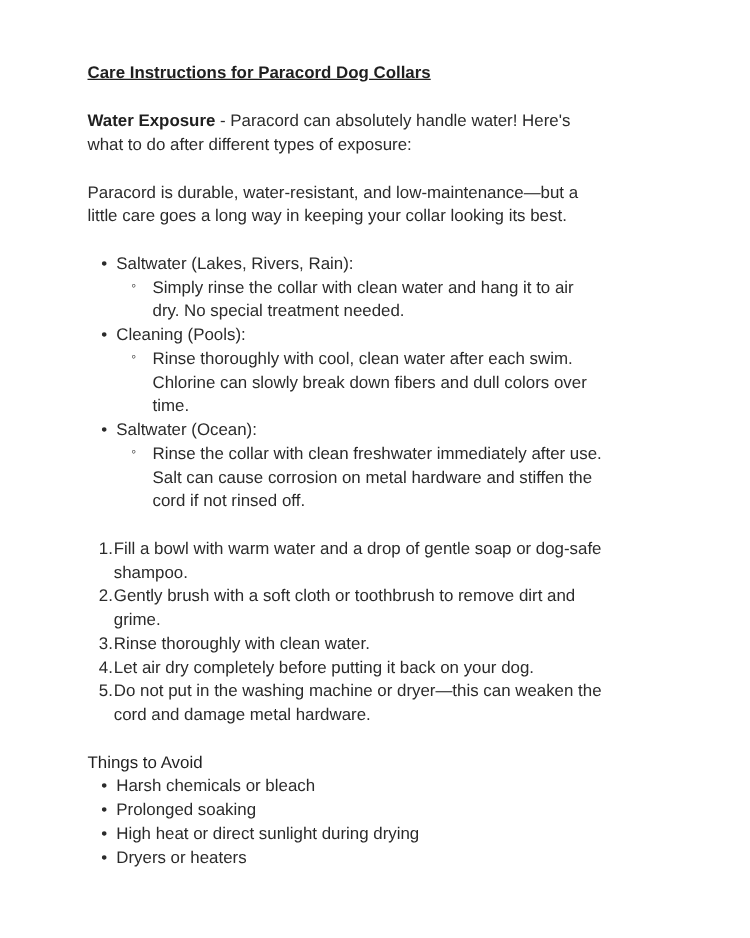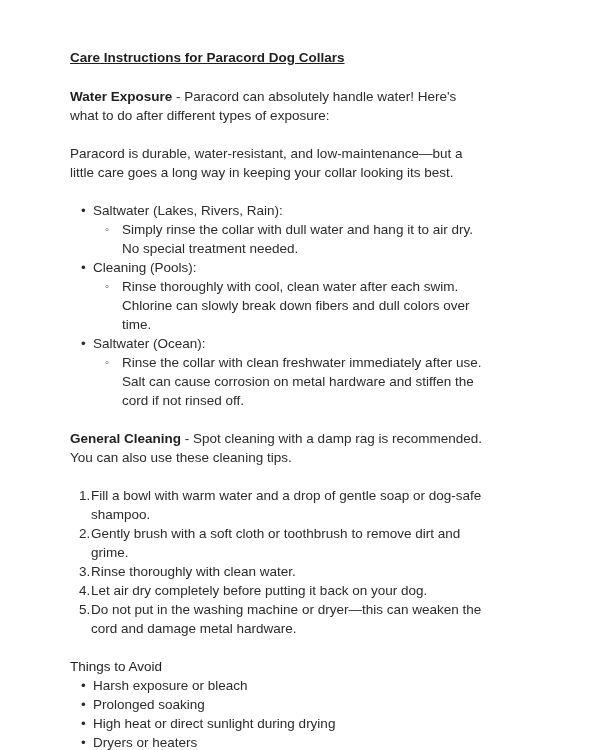--- a/index.html
+++ b/index.html
@@ -94,21 +94,21 @@
   <p class="para">Paracord is durable, water-resistant, and low-maintenance—but a little care goes a long way in keeping your collar looking its best.</p>
 
   <ul class="bullet-list">
     <li>
       <div class="row">
         <span class="marker">•</span>
         <span class="li-text">Saltwater (Lakes, Rivers, Rain):</span>
       </div>
       <div class="row sub-row">
         <span class="sub-marker">◦</span>
-        <span class="li-text">Simply rinse the collar with dull water and hang it to air dry. No special treatment needed.</span>
+        <span class="li-text">Simply rinse the collar with clean water and hang it to air dry. No special treatment needed.</span>
       </div>
     </li>
     <li>
       <div class="row">
         <span class="marker">•</span>
         <span class="li-text">Cleaning (Pools):</span>
       </div>
       <div class="row sub-row">
         <span class="sub-marker">◦</span>
         <span class="li-text">Rinse thoroughly with cool, clean water after each swim. Chlorine can slowly break down fibers and dull colors over time.</span>
@@ -119,21 +119,20 @@
         <span class="marker">•</span>
         <span class="li-text">Saltwater (Ocean):</span>
       </div>
       <div class="row sub-row">
         <span class="sub-marker">◦</span>
         <span class="li-text">Rinse the collar with clean freshwater immediately after use. Salt can cause corrosion on metal hardware and stiffen the cord if not rinsed off.</span>
       </div>
     </li>
   </ul>
 
-  <p class="para"><strong class="inline-heading">General Cleaning</strong><span> - Spot cleaning with a damp rag is recommended. You can also use these cleaning tips.</span></p>
 
   <ol class="step-list">
     <li>
       <div class="row">
         <span class="num-marker">1.</span>
         <span class="li-text">Fill a bowl with warm water and a drop of gentle soap or dog-safe shampoo.</span>
       </div>
     </li>
     <li>
       <div class="row">
@@ -160,21 +159,21 @@
       </div>
     </li>
   </ol>
 
   <p class="section-heading">Things to Avoid</p>
 
   <ul class="bullet-list tight">
     <li>
       <div class="row">
         <span class="marker">•</span>
-        <span class="li-text">Harsh exposure or bleach</span>
+        <span class="li-text">Harsh chemicals or bleach</span>
       </div>
     </li>
     <li>
       <div class="row">
         <span class="marker">•</span>
         <span class="li-text">Prolonged soaking</span>
       </div>
     </li>
     <li>
       <div class="row">

